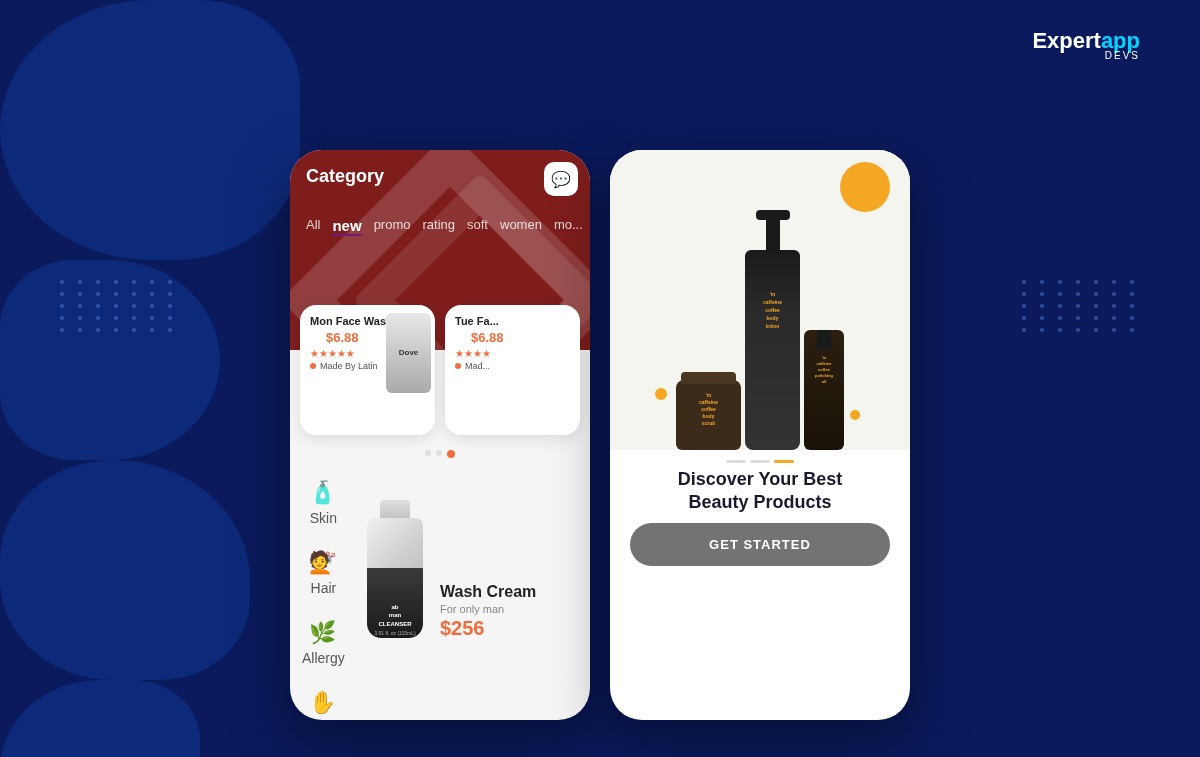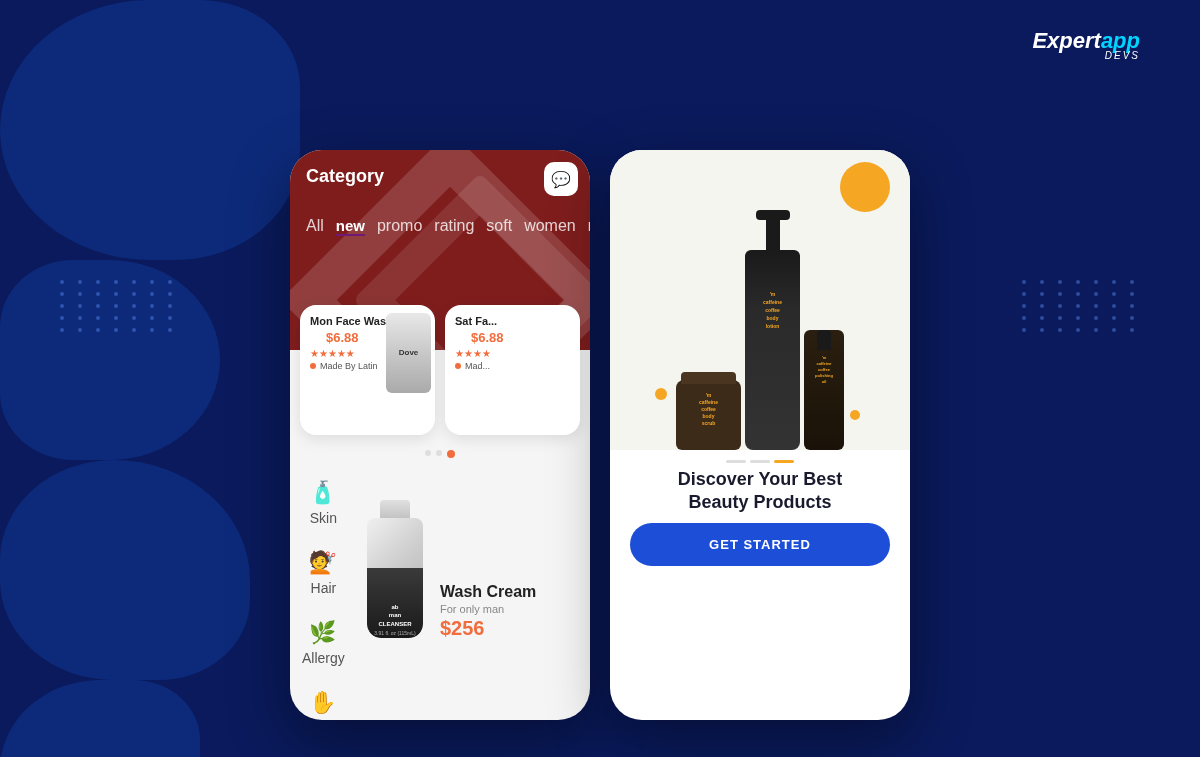--- a/index.html
+++ b/index.html
@@ -52,21 +52,20 @@
     }
 
     
     .logo {
       position: absolute;
       top: 28px;
       right: 60px;
       z-index: 10;
       display: flex;
       align-items: center;
-      font-style: italic;
     }
     .logo-expert {
       font-size: 22px;
       font-weight: 700;
       color: white;
     }
     .logo-app {
       font-size: 22px;
       font-weight: 700;
       color: #00d4ff;
@@ -150,21 +149,21 @@
       z-index: 2;
     }
     .filter-tabs {
       display: flex;
       gap: 12px;
       margin-top: 30px;
       position: relative;
       z-index: 2;
     }
     .filter-tab {
-      font-size: 16px;
+      font-size: 13px;
       color: rgba(255,255,255,0.8);
     }
     .filter-tab.active {
       color: white;
       font-weight: 700;
       font-size: 15px;
       border-bottom: 2px solid #701a75;
     }
 
     
@@ -445,21 +444,21 @@
       margin-bottom: 8px;
     }
     .beauty-desc {
       font-size: 11px;
       color: #888;
       text-align: center;
       line-height: 1.5;
       margin-bottom: 14px;
     }
     .get-started-btn {
-      background: #1d4ed8;
+      background: #737373;
       color: white;
       text-align: center;
       padding: 14px;
       border-radius: 30px;
       font-size: 13px;
       font-weight: 700;
       letter-spacing: 1px;
     }
 
     
@@ -632,21 +631,21 @@
         <div class="product-card-origin">
           <div class="origin-dot"></div>
           <span>Made By Latin</span>
         </div>
 
         <div style="position:absolute;right:4px;top:8px;width:45px;height:80px;background:linear-gradient(180deg,#e8e8e8,#c8c8c8,#aaa);border-radius:6px;display:flex;align-items:center;justify-content:center;">
           <div style="font-size:8px;color:#333;font-weight:700;text-align:center;line-height:1.4;">Dove</div>
         </div>
       </div>
       <div class="product-card" style="overflow:hidden;position:relative;">
-        <div class="product-card-name">Sat Fa...</div>
+        <div class="product-card-name">Tue Fa...</div>
         <div class="product-card-price">$6.88</div>
         <div class="stars">★★★★</div>
         <div class="product-card-origin">
           <div class="origin-dot"></div>
           <span>Mad...</span>
         </div>
       </div>
     </div>
 
     <div class="dots-indicator">

